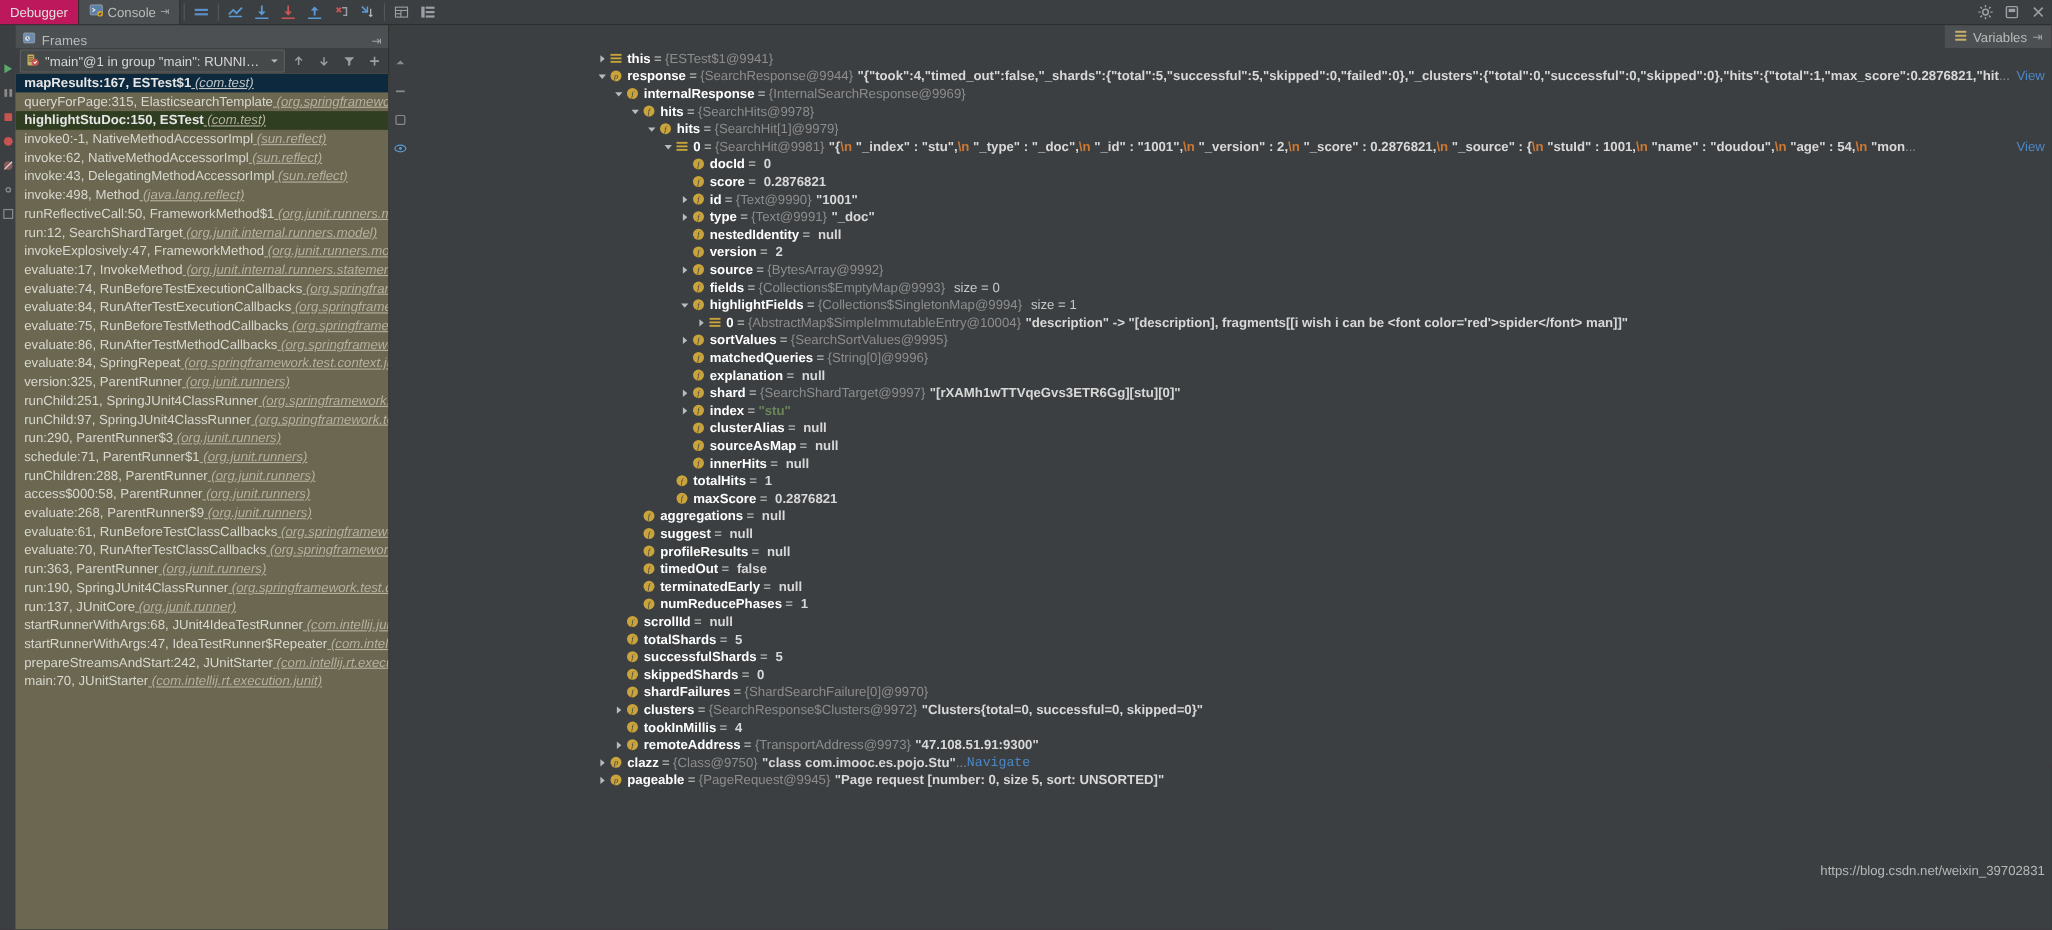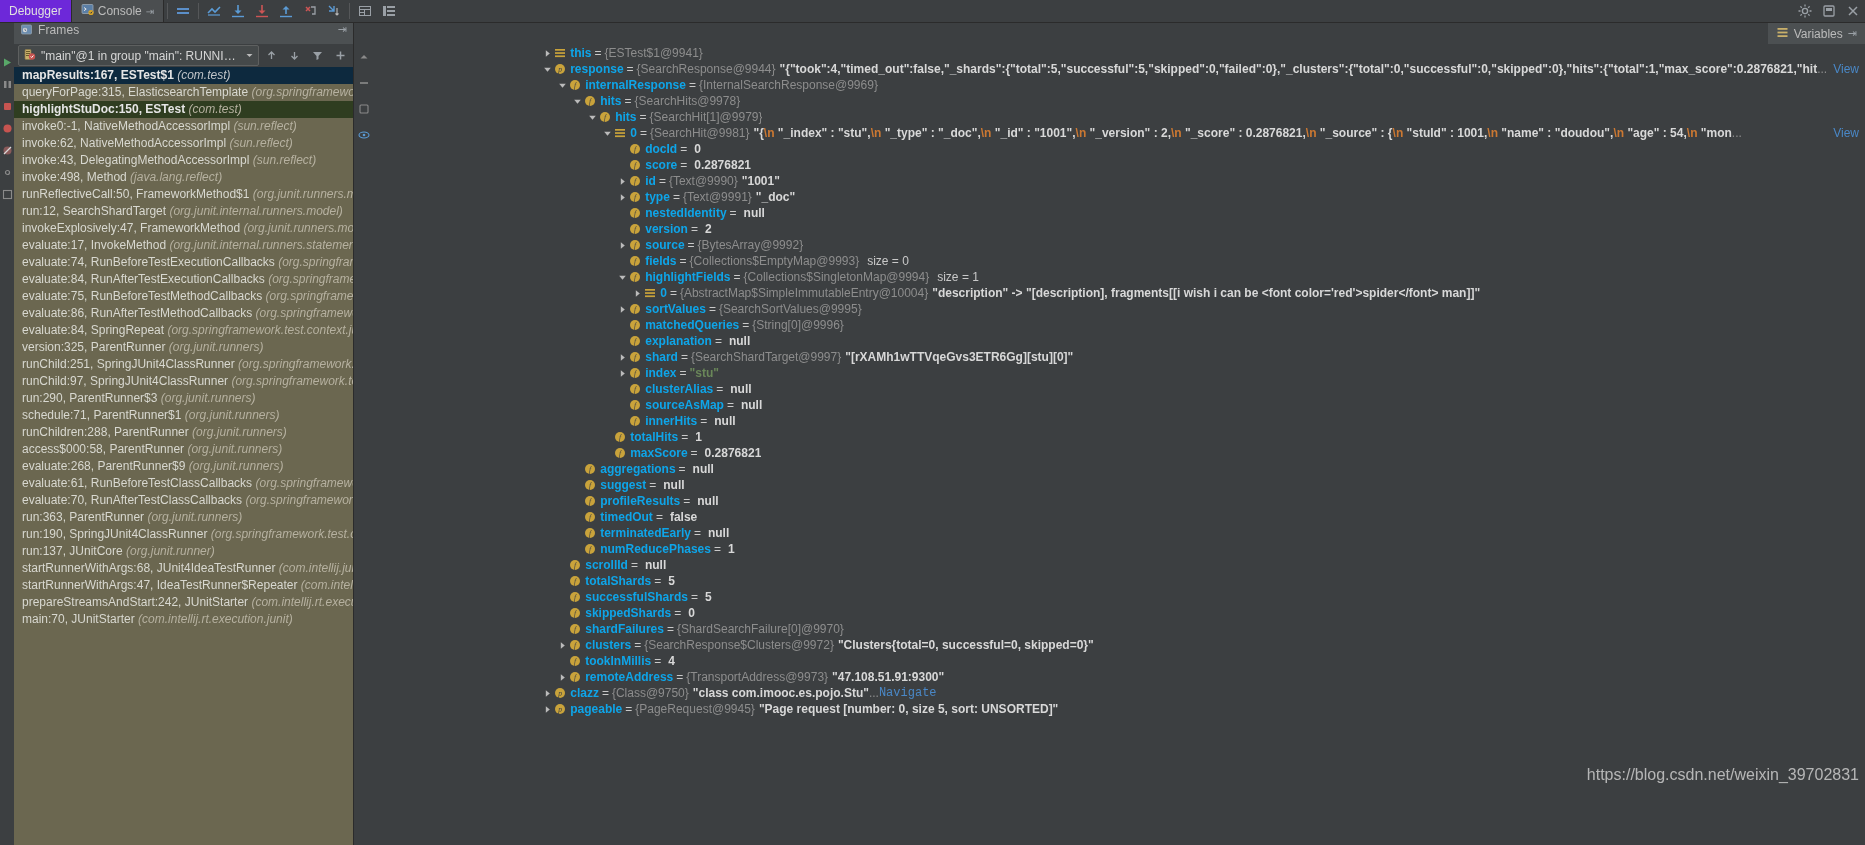--- a/index.html
+++ b/index.html
@@ -38,21 +38,21 @@
     display: flex;
     align-items: center;
     gap: 4px;
     padding: 0 9px;
     font-size: 12px;
     color: #bbbbbb;
     cursor: default;
     border-right: 1px solid #2b2b2b;
   }
   .tab.active {
-    background: #6d28d9;
+    background: #be185d;
     color: #e0e0e0;
   }
   .tab.console {
     background: #4b4e50;
     text-align: right;
   }
   .tbsep {
     width: 1px;
     background: #555759;
     margin: 3px 3px;
@@ -95,21 +95,21 @@
     width: 339px;
     flex: none;
     display: flex;
     flex-direction: column;
     background: #3c3f41;
     min-width: 0;
   }
   .pane-header {
     height: 21px;
     display: flex;
-    align-items: flex-start;
+    align-items: flex-end;
     background: #4c5052;
     padding: 0 6px;
     font-size: 12px;
     color: #bbbbbb;
     flex: none;
     gap: 5px;
   }
   .pane-header .ph-title { letter-spacing: 0.1px; }
   .pane-header .ph-right {
     margin-left: auto;
@@ -168,20 +168,21 @@
     padding: 0 4px 0 8px;
     font-size: 12px;
     color: #d8d8d0;
     white-space: nowrap;
     overflow: hidden;
     cursor: default;
   }
   .frame-row .pkg {
     color: #b6b1a0;
     font-style: italic;
+    text-decoration: underline;
   }
   .frame-row.selected {
     background: #0d293e;
     color: #e6e6e6;
     font-weight: bold;
   }
   .frame-row.selected .pkg { color: #c0c4c8; font-weight: normal;}
   .frame-row.mine {
     background: #2f3d20;
     color: #e6e6e6;
@@ -258,21 +259,21 @@
   .arrow.none { visibility: hidden; }
   .vicon {
     width: 14px;
     flex: none;
     display: flex;
     align-items: center;
     justify-content: center;
     margin-right: 3px;
   }
   .vname {
-    color: #0ea5e9;
+    color: #ffffff;
     font-weight: bold;
     flex: none;
   }
   .veq { color: #c9c9c9; padding: 0 3px; flex: none; }
   .vtype { color: #8d8d8d; flex: none; }
   .vval { color: #d8d8d8; padding-left: 4px; flex: none; }
   .vval.str { color: #d8d8d8; font-weight: bold; }
   .vstr-green { color: #6a8759; font-weight: bold; }
   .vsize { color: #c9c9c9; padding-left: 8px; flex: none; }
   .esc { color: #cc7832; }
@@ -295,23 +296,23 @@
     display: flex;
     align-items: center;
     padding-right: 6px;
     flex: none;
   }
 
   
   .watermark {
     position: absolute;
     right: 6px;
-    bottom: 61px;
+    bottom: 47px;
     color: #c3c3c3;
-    font-size: 16px;
+    font-size: 12px;
     opacity: 0.9;
   }
 </style>
 </head>
 <body>
 
 <div class="app">
 
   <div class="toolbar">
     <div class="tab active">

